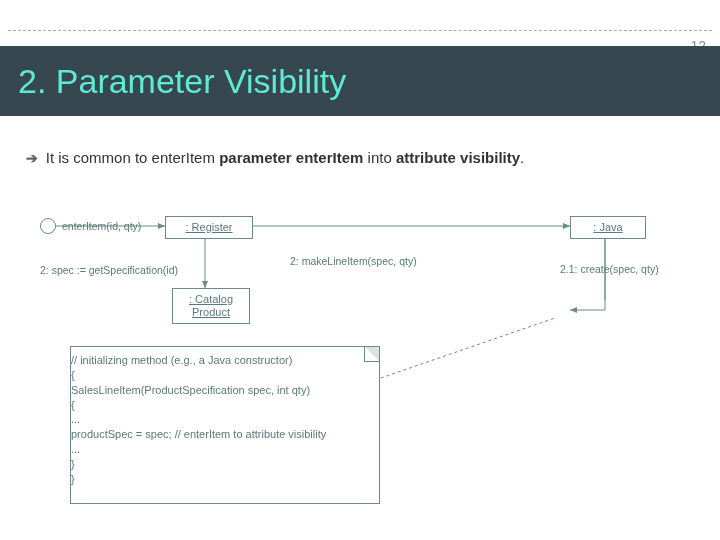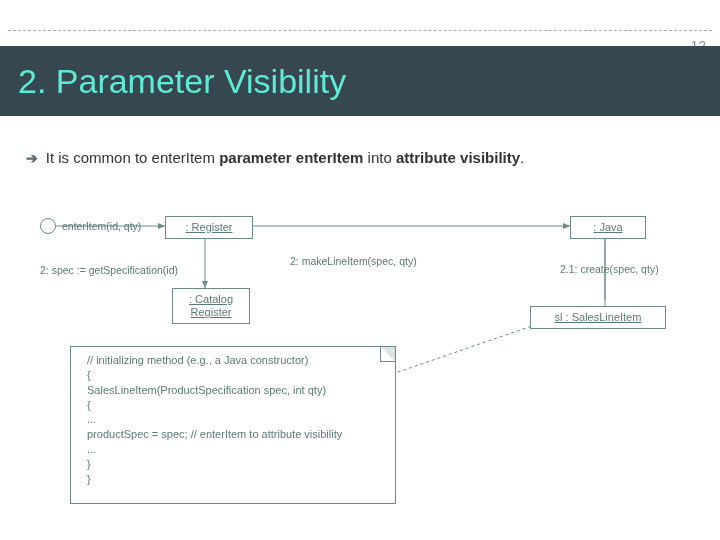--- a/index.html
+++ b/index.html
@@ -91,21 +91,21 @@
     font-size: 10.5px;
     color: #5a7a77;
     white-space: nowrap;
   }
   .note-box {
     position: absolute;
     border: 1px solid #6b8a88;
     background: #fff;
     font-size: 11px;
     color: #5a7a77;
-    padding: 6px 8px 6px 16px;
+    padding: 6px 8px 6px 0;
     line-height: 1.35;
     font-family: "Segoe UI", Arial, sans-serif;
   }
   .note-fold {
     position: absolute;
     top: 0; right: 0;
     width: 0; height: 0;
     border-left: 14px solid transparent;
     border-top: 14px solid #d9e5e4;
   }
@@ -183,26 +183,23 @@
   <div class="obj-box" style="left:135px; top:26px; width:74px;">
     <span class="u">: Register</span>
   </div>
 
   <div class="obj-box" style="left:540px; top:26px; width:62px;">
     <span class="u">: Java</span>
   </div>
 
   <div class="obj-box" style="left:142px; top:98px; width:64px;">
     <span class="u">: Catalog</span><br>
-    <span class="u">Register</span>
-  </div>
-
-  <div class="obj-box" style="left:500px; top:116px; width:122px;">
-    <span class="u">sl : SalesLineItem</span>
-  </div>
+    <span class="u">Product</span>
+  </div>
+
 
   <div class="note-box" style="left:40px; top:156px; width:300px; height:144px;">
     <div class="note-fold"></div>
     <div class="note-fold-border"></div>
     <div>// initializing method (e.g., a Java constructor)</div>
     <div>{</div>
     <div>SalesLineItem(ProductSpecification spec, int qty)</div>
     <div>{</div>
     <div>...</div>
     <div>productSpec = spec;  // enterItem to attribute visibility</div>

